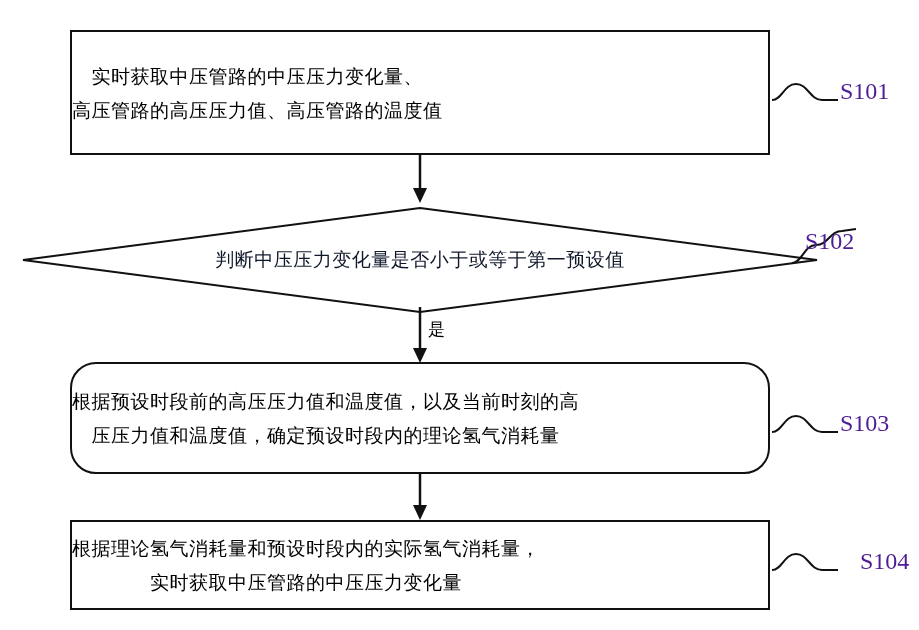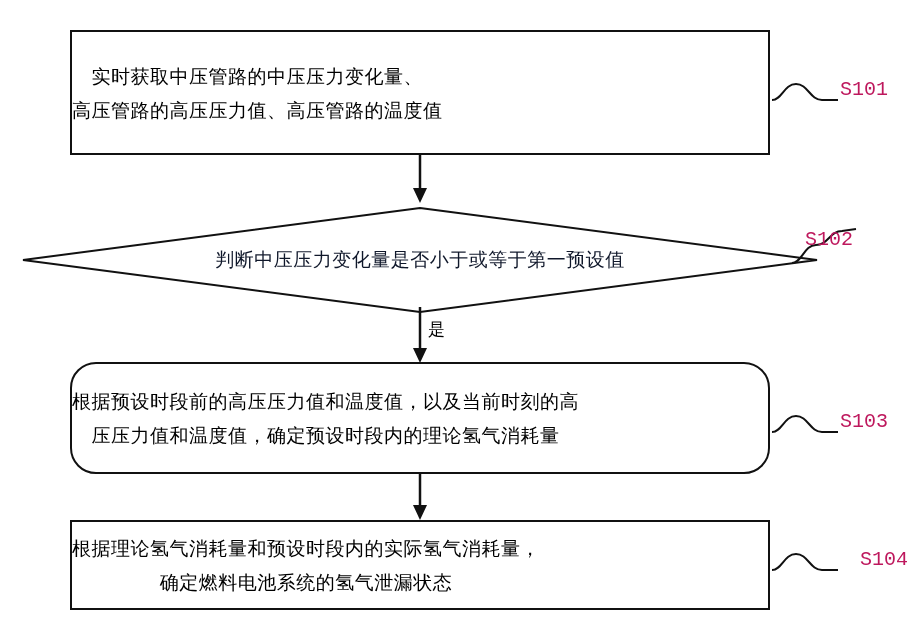--- a/index.html
+++ b/index.html
@@ -51,23 +51,23 @@
     justify-content: center;
     font-size: 19px;
     color: #0f172a;
     letter-spacing: 0.5px;
   }
   .arrow {
     position: absolute;
   }
   .step-label {
     position: absolute;
-    font-size: 20px;
-    color: #be185d;
-    font-family: Liberation Mono, monospace;
+    font-size: 24px;
+    color: #4c1d95;
+    font-family: Liberation Serif, serif;
   }
   .branch-label {
     position: absolute;
     font-size: 17px;
     color: #000000;
   }
   .squiggle {
     position: absolute;
   }
 </style>
@@ -119,21 +119,21 @@
   </svg>
   <div class="step-label" style="left:840px; top:410px;">S103</div>
 
   <svg class="arrow" style="left:405px; top:474px;" width="30" height="48" viewBox="0 0 30 48">
     <line x1="15" y1="0" x2="15" y2="34" stroke="#111111" stroke-width="2.5"></line>
     <polygon points="15,46 8,31 22,31" fill="#111111"></polygon>
   </svg>
 
   <div class="box" style="left:70px; top:520px; width:700px; height:90px;">
     <div class="box-text">根据理论氢气消耗量和预设时段内的实际氢气消耗量，
-确定燃料电池系统的氢气泄漏状态</div>
+实时获取中压管路的中压压力变化量</div>
   </div>
 
   <svg class="squiggle" style="left:770px; top:540px;" width="70" height="40" viewBox="0 0 70 40">
     <path d="M2,30 C12,30 14,14 26,14 C38,14 40,30 52,30 L68,30" fill="none" stroke="#111111" stroke-width="2"></path>
   </svg>
   <div class="step-label" style="left:860px; top:548px;">S104</div>
 
 </div>
 
 </body></html>

